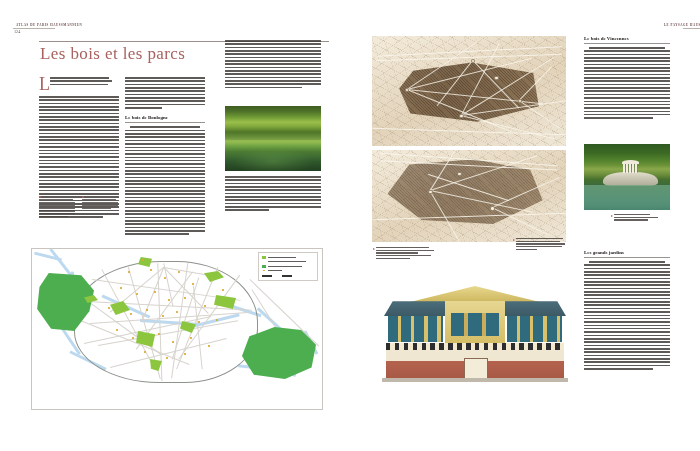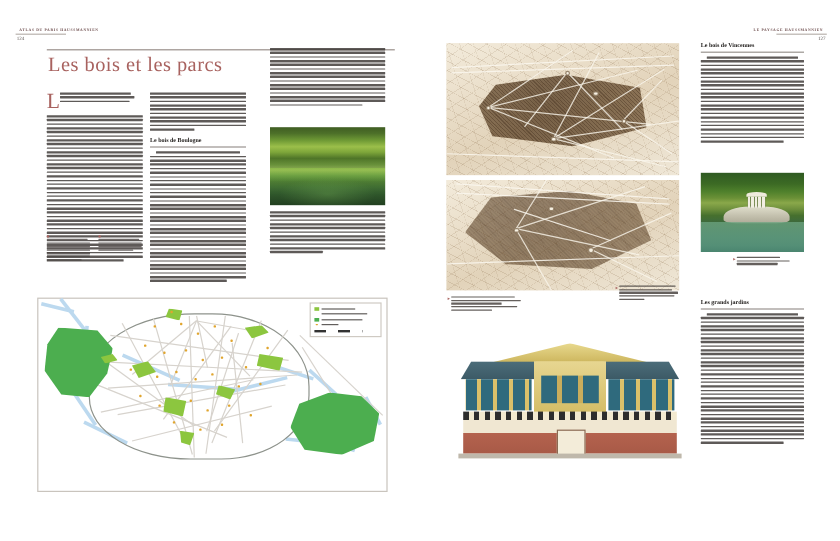--- a/index.html
+++ b/index.html
@@ -1,18 +1,18 @@
 <!DOCTYPE html>
 <html><head>
 <meta charset="utf-8">
 <style>
   html,body{margin:0;padding:0;background:#ffffff;}
   body{width:700px;height:451px;overflow:hidden;font-family:"Liberation Serif",serif;color:#231f20;}
   .spread{position:relative;width:700px;height:451px;background:#fefefe;}
-  .page{position:absolute;top:0;height:451px;background:#ffffff;overflow:hidden;}
+  .page{position:absolute;top:0;height:451px;background:#ffffff;overflow:hidden;padding-left:36px;}
   .page-left{left:0;width:350px;}
   .page-right{left:350px;width:350px;}
 
   
   .runhead{position:absolute;font-size:3.1px;letter-spacing:.55px;font-weight:bold;color:#6b4a4a;text-transform:uppercase;white-space:nowrap;}
   .folio-rule{position:absolute;height:1px;background:#b9b2ad;}
   .folio{position:absolute;font-size:4.2px;color:#5a5350;font-family:"Liberation Serif",serif;}
 
   .title-rule{position:absolute;height:1px;background:#9a8f8a;}
   .chapter-title{position:absolute;font-size:17px;color:#a8625f;font-family:"Liberation Serif",serif;letter-spacing:.4px;white-space:nowrap;}

